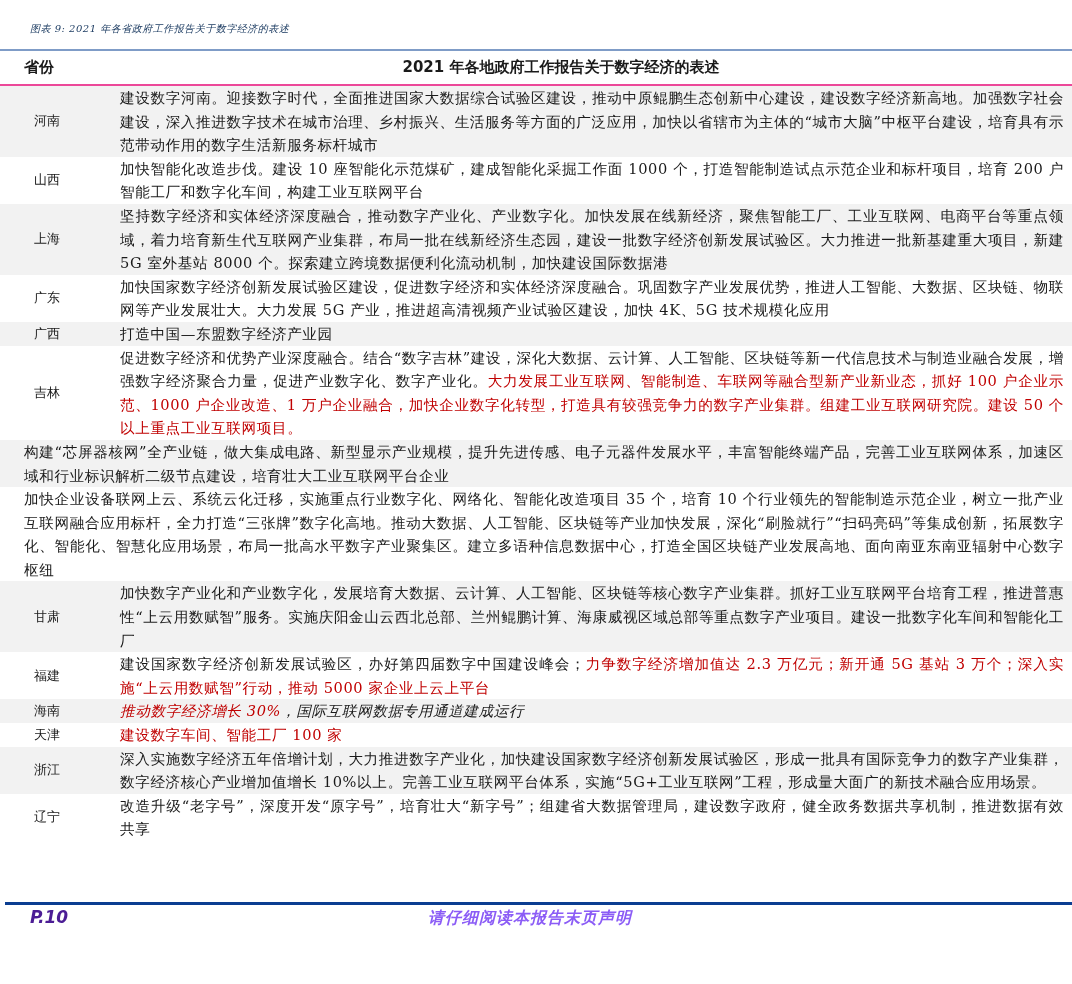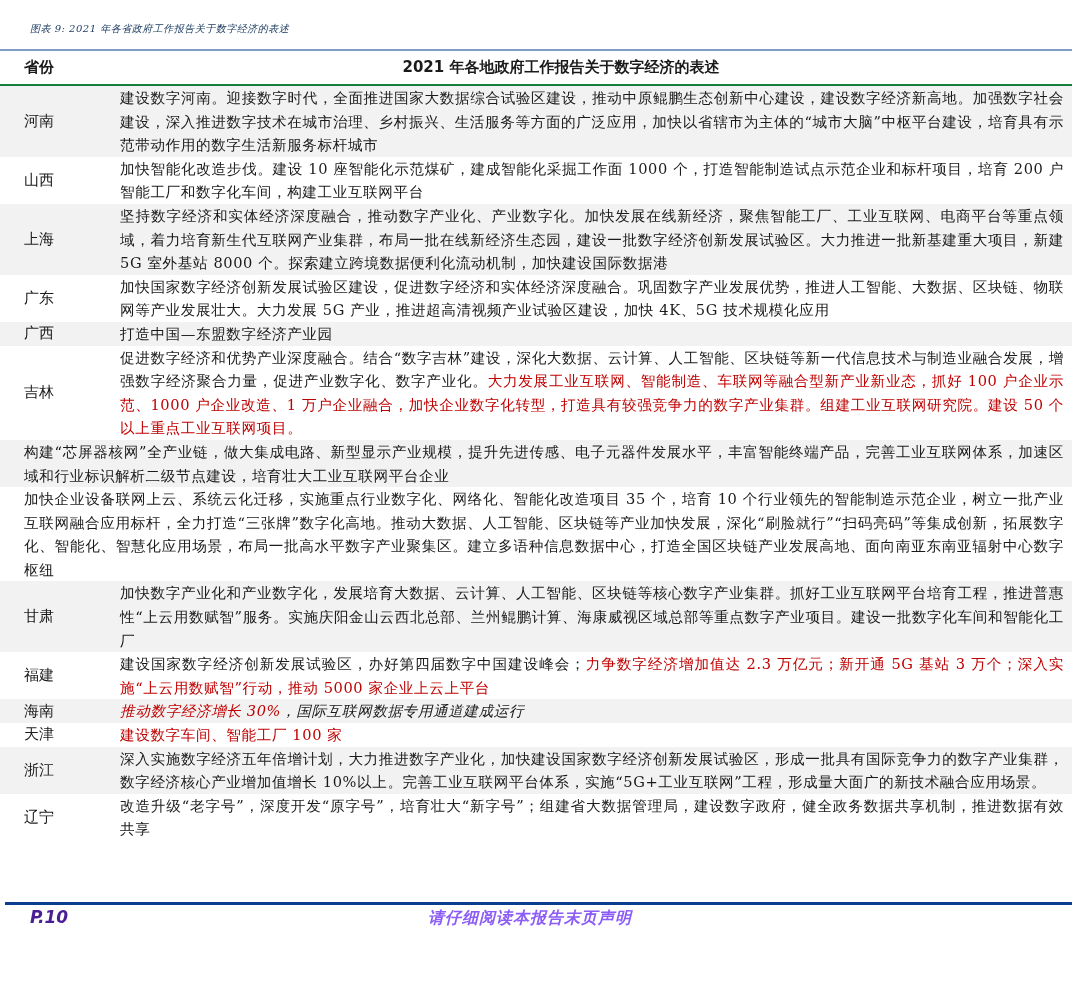--- a/index.html
+++ b/index.html
@@ -32,21 +32,21 @@
     width: 1072px;
   }
   .rule-top {
     height: 2px;
     background: #7f9cc7;
   }
   .header-row {
     display: flex;
     height: 33px;
     align-items: center;
-    border-bottom: 2px solid #15803d;
+    border-bottom: 2px solid #ec4899;
   }
   .header-row .col-prov {
     width: 90px;
     padding-left: 24px;
     box-sizing: border-box;
     font-weight: bold;
     font-size: 15px;
     font-family: "DejaVu Sans", "Liberation Sans", sans-serif;
   }
   .header-row .col-text {
@@ -60,23 +60,23 @@
   .row {
     display: flex;
     align-items: stretch;
   }
   .row.shaded { background: #f2f2f2; }
   .row .prov {
     width: 96px;
     flex: 0 0 96px;
     display: flex;
     align-items: center;
-    padding-left: 24px;
+    padding-left: 34px;
     box-sizing: border-box;
-    font-size: 15px;
+    font-size: 13px;
   }
   .row .text {
     flex: 1;
     padding: 0 8px 0 0;
     font-size: 14.6px;
     line-height: 23.6px;
     text-align: justify;
     letter-spacing: 0.6px;
     margin-left: 24px;
   }

